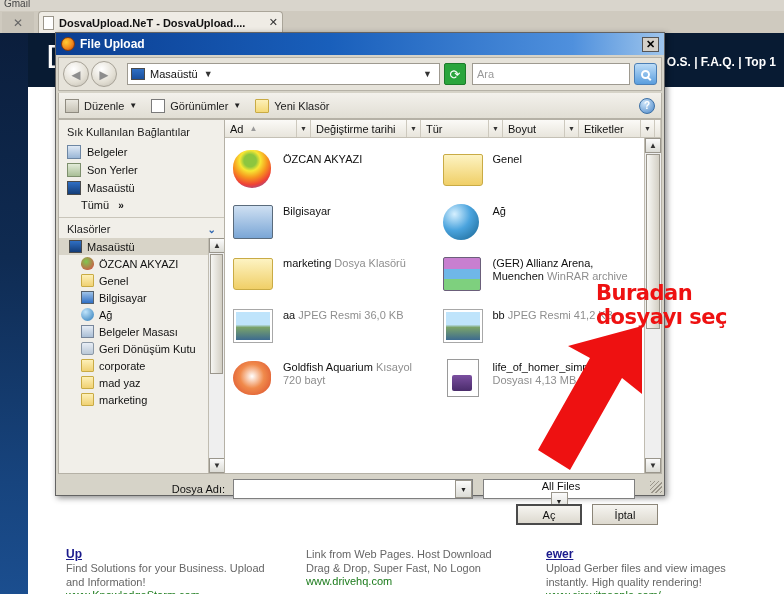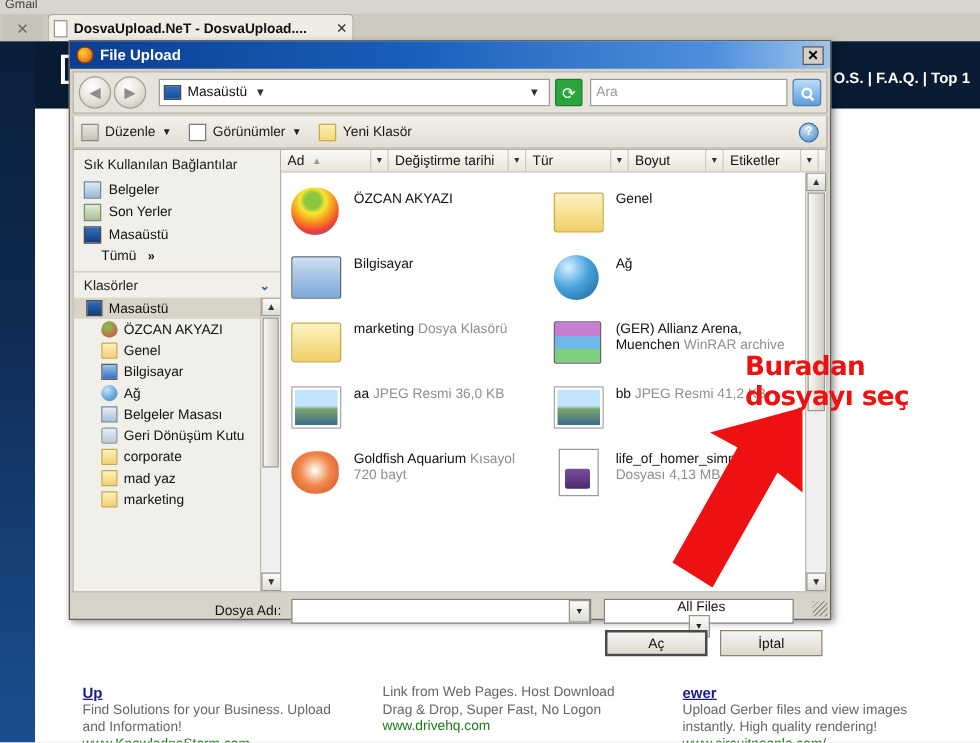--- a/index.html
+++ b/index.html
@@ -196,21 +196,21 @@
   #filename-input { width:240px; height:20px; background:#fff; border:1px solid #7f7f7f;
       display:flex; align-items:center; }
   #filename-input .val { flex:1 1 auto; font-size:11px; color:#111; padding-left:3px; }
   .combo-btn { width:17px; height:18px; background:linear-gradient(#fbfbfb,#dcdcd6);
       border:1px solid #9a968c; display:flex; align-items:center; justify-content:center;
       font-size:7px; color:#222; flex:0 0 auto; }
   #filetype-combo { width:152px; height:20px; background:#fff; border:1px solid #7f7f7f;
       margin-left:10px; display:flex; align-items:center;flex-direction:column; }
   #filetype-combo .val { flex:1 1 auto; font-size:11px; color:#111; padding-left:4px; }
   #dlg-buttons { position:absolute; right:6px; top:471px; display:flex; gap:10px; }
-  .dlg-btn { width:82px; height:21px; background:linear-gradient(#f6f5f1,#ddd9cf);
+  .dlg-btn { width:66px; height:21px; background:linear-gradient(#f6f5f1,#ddd9cf);
       border:1px solid #8b8578; font-size:11px; color:#111;
       display:flex; align-items:center; justify-content:center; }
   .dlg-btn.default { border:2px solid #4a4a4a; }
   #resize-grip { position:absolute; right:2px; bottom:2px; width:12px; height:12px;
       background:repeating-linear-gradient(135deg,#9a958a 0 1px, transparent 1px 3px); }
 
   
   #annotation { position:absolute; left:596px; top:281px; color:#ee1111; font-size:21px;
       font-weight:bold; line-height:24px; font-family:"DejaVu Sans", sans-serif; letter-spacing:-0.5px; }
   #arrow { position:absolute; left:530px; top:320px; width:120px; height:170px; }

